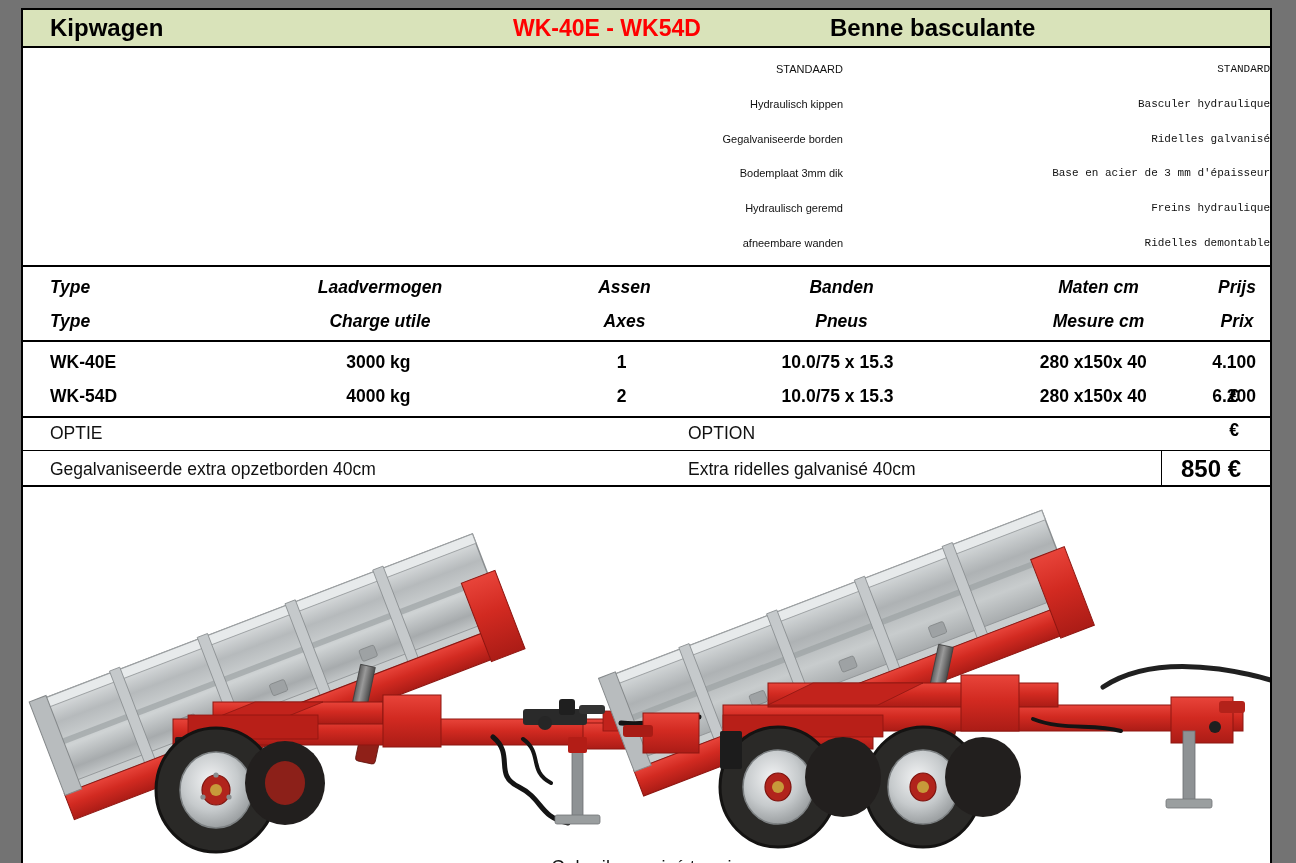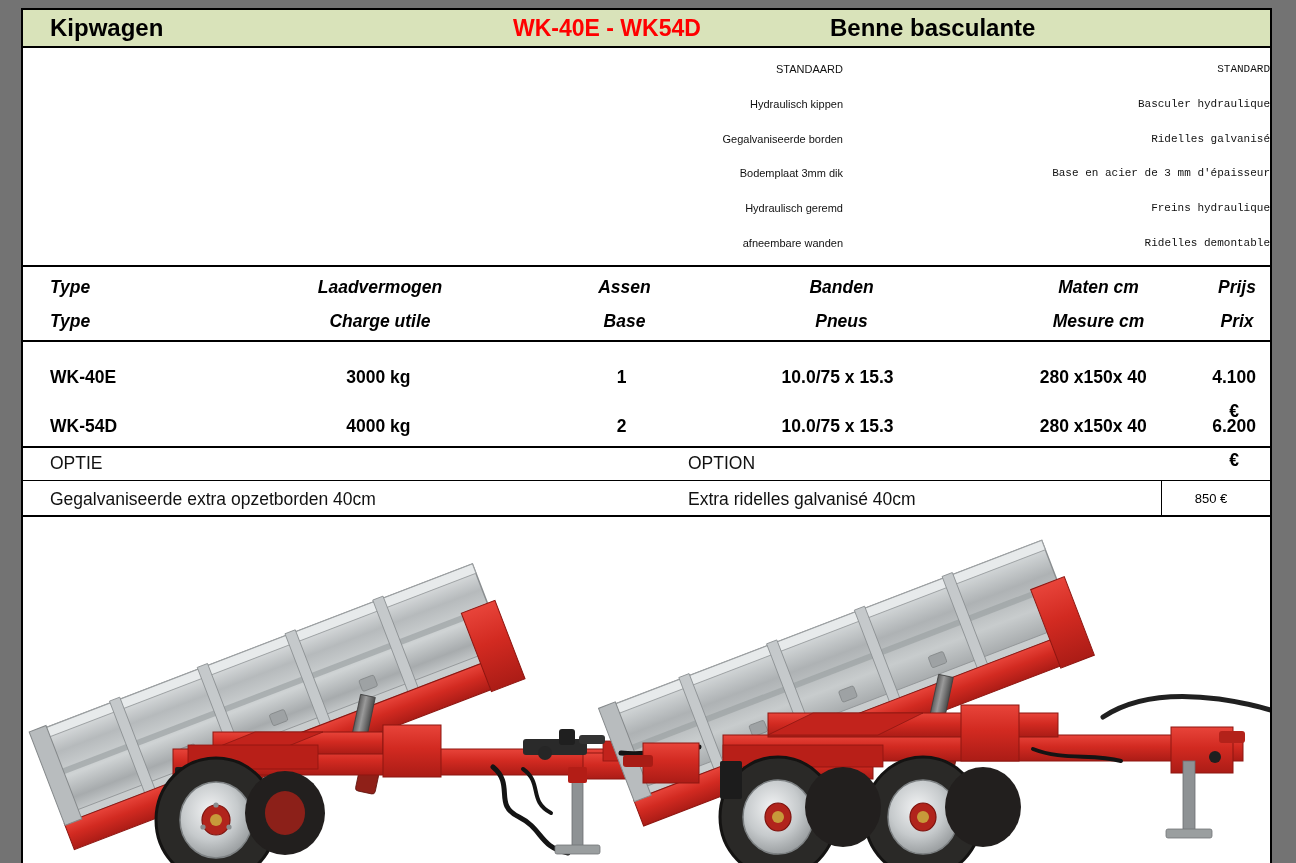--- a/index.html
+++ b/index.html
@@ -94,21 +94,21 @@
   }
 
   
   .spec-body {
     border-bottom: 2px solid #000;
     padding: 3px 0 3px 0;
     flex-direction: column;
   }
   .spec-body .grid-line {
     font-size: 17.5px; font-weight: bold;
-    line-height: 34px; height: 34px; color: #000; margin-top: 15px;
+    line-height: 34px; height: 34px; color: #000;
   }
 
   
   .opt-head {
     border-bottom: 1.5px solid #000;
     height: 33px; align-items: center;
   }
   .opt-head .o-nl { width: 665px; padding-left: 27px; }
   .opt-head .o-fr { flex: 1; padding-left: 0px; }
   .opt-head .o-nl, .opt-head .o-fr {
@@ -124,21 +124,21 @@
     width: 665px; padding-left: 27px;
     font-size: 17.5px; color: #111; line-height: 36px; white-space: nowrap;
   }
   .opt-row .o-fr {
     width: 474px;
     font-size: 17.5px; color: #111; line-height: 36px; white-space: nowrap;
     border-right: 1.5px solid #000;
   }
   .opt-row .o-price {
     flex: 1; text-align: center; padding-right: 10px;
-    font-size: 13px; font-weight: normal; color: #000; line-height: 36px;
+    font-size: 24px; font-weight: bold; color: #000; line-height: 36px;
   }
 
   
   .photo-cell {
     height: 397px;
     position: relative;
     background: #fff;
     overflow: hidden;
   }
 
@@ -192,21 +192,21 @@
         <div class="c-type">Type</div>
         <div class="c-load">Laadvermogen</div>
         <div class="c-axes">Assen</div>
         <div class="c-tyre">Banden</div>
         <div class="c-dim">Maten cm</div>
         <div class="c-price">Prijs</div>
       </div>
       <div class="grid-line">
         <div class="c-type">Type</div>
         <div class="c-load">Charge utile</div>
-        <div class="c-axes">Base</div>
+        <div class="c-axes">Axes</div>
         <div class="c-tyre">Pneus</div>
         <div class="c-dim">Mesure cm</div>
         <div class="c-price">Prix</div>
       </div>
     </div>
 
     <div class="sheet-row spec-body">
       <div class="grid-line">
         <div class="c-type">WK-40E</div>
         <div class="c-load">3000 kg</div>

